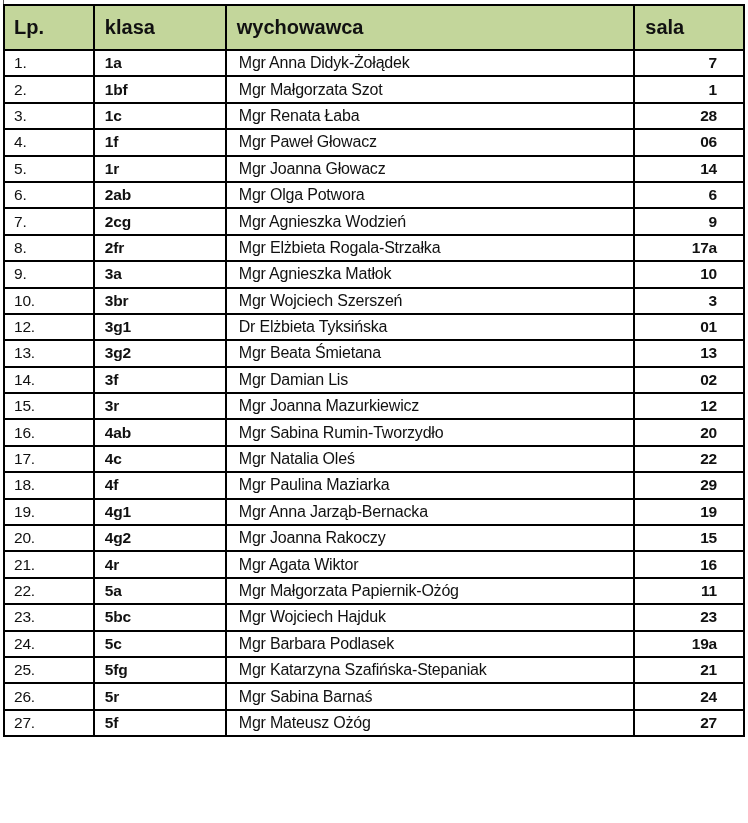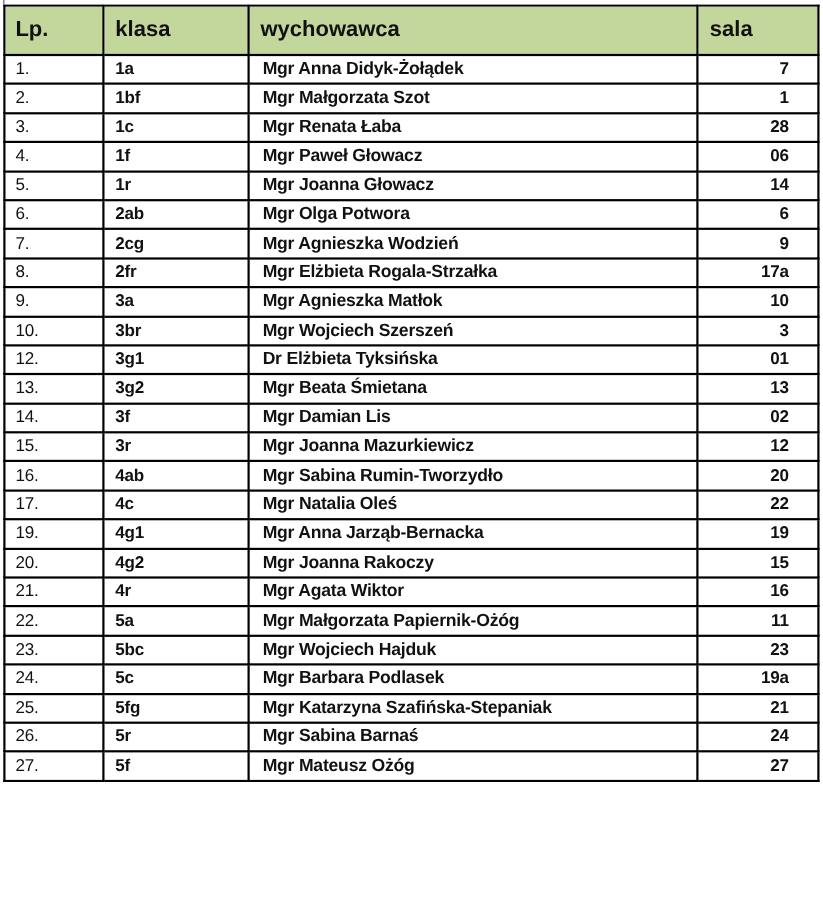--- a/index.html
+++ b/index.html
@@ -54,21 +54,21 @@
     padding-left:10px;
     letter-spacing:-0.2px;
   }
   .col-lp{width:77px;}
   .col-klasa{width:113px;}
   .col-wychowawca{width:350px;}
   .col-sala{width:94px;}
   th.col-lp, td.col-lp{padding-left:9px;}
   td.col-lp{font-weight:normal;font-size:15.5px;}
   td.col-klasa{font-weight:bold;}
-  td.col-wychowawca{font-weight:bold;padding-left:12px;font-size:16px;}
+  td.col-wychowawca{font-weight:normal;padding-left:12px;font-size:16px;}
   td.col-sala{
     font-weight:bold;
     text-align:right;
     padding-left:0;
     padding-right:26px;
   }
 </style>
 </head>
 <body>
 
@@ -176,20 +176,26 @@
         <td class="col-wychowawca">Mgr Sabina Rumin-Tworzydło</td>
         <td class="col-sala">20</td>
       </tr>
       <tr>
         <td class="col-lp">17.</td>
         <td class="col-klasa">4c</td>
         <td class="col-wychowawca">Mgr Natalia Oleś</td>
         <td class="col-sala">22</td>
       </tr>
       <tr>
+        <td class="col-lp">18.</td>
+        <td class="col-klasa">4f</td>
+        <td class="col-wychowawca">Mgr Paulina Maziarka</td>
+        <td class="col-sala">29</td>
+      </tr>
+      <tr>
         <td class="col-lp">19.</td>
         <td class="col-klasa">4g1</td>
         <td class="col-wychowawca">Mgr Anna Jarząb-Bernacka</td>
         <td class="col-sala">19</td>
       </tr>
       <tr>
         <td class="col-lp">20.</td>
         <td class="col-klasa">4g2</td>
         <td class="col-wychowawca">Mgr Joanna Rakoczy</td>
         <td class="col-sala">15</td>

